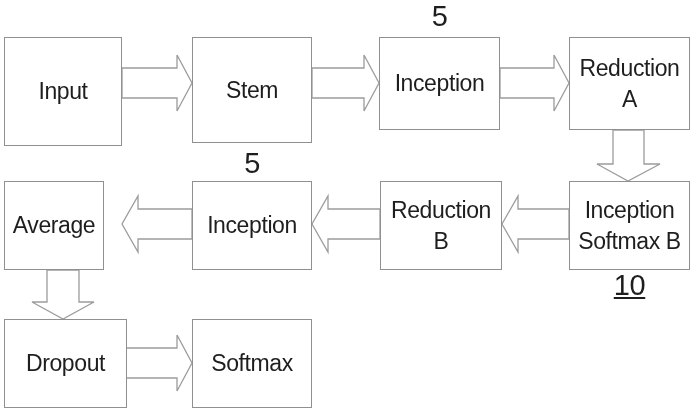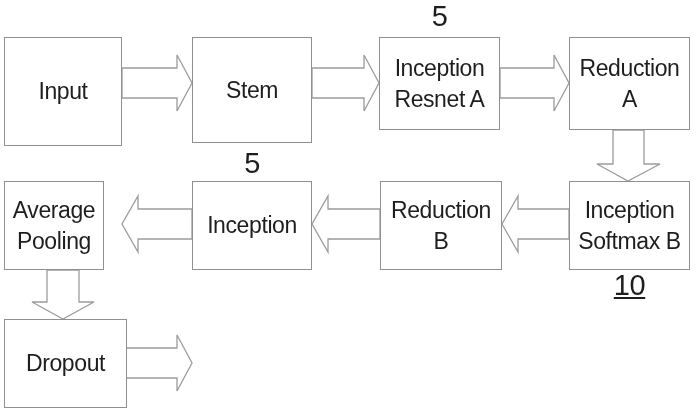--- a/index.html
+++ b/index.html
@@ -97,31 +97,29 @@
     <span class="line"></span>
   </div>
 
   <div class="node" id="node-stem">
     <span class="line">Stem</span>
     <span class="line"></span>
   </div>
 
   <div class="node" id="node-inception-a">
     <span class="line">Inception</span>
-    <span class="line">Resnet A</span>
   </div>
 
   <div class="node" id="node-reduction-a">
     <span class="line">Reduction</span>
     <span class="line">A</span>
   </div>
 
   <div class="node" id="node-average-pooling">
     <span class="line">Average</span>
-    <span class="line">Pooling</span>
   </div>
 
   <div class="node" id="node-inception-c">
     <span class="line">Inception</span>
   </div>
 
   <div class="node" id="node-reduction-b">
     <span class="line">Reduction</span>
     <span class="line">B</span>
   </div>
@@ -129,18 +127,22 @@
   <div class="node" id="node-inception-b">
     <span class="line">Inception</span>
     <span class="line">Softmax B</span>
   </div>
 
   <div class="node" id="node-dropout">
     <span class="line">Dropout</span>
     <span class="line"></span>
   </div>
 
+  <div class="node" id="node-softmax">
+    <span class="line">Softmax</span>
+    <span class="line"></span>
+  </div>
 
   <div class="count" id="count-inception-a">5</div>
   <div class="count" id="count-inception-c">5</div>
   <div class="count" id="count-inception-b">10</div>
 
 </div>
 
 </body></html>

